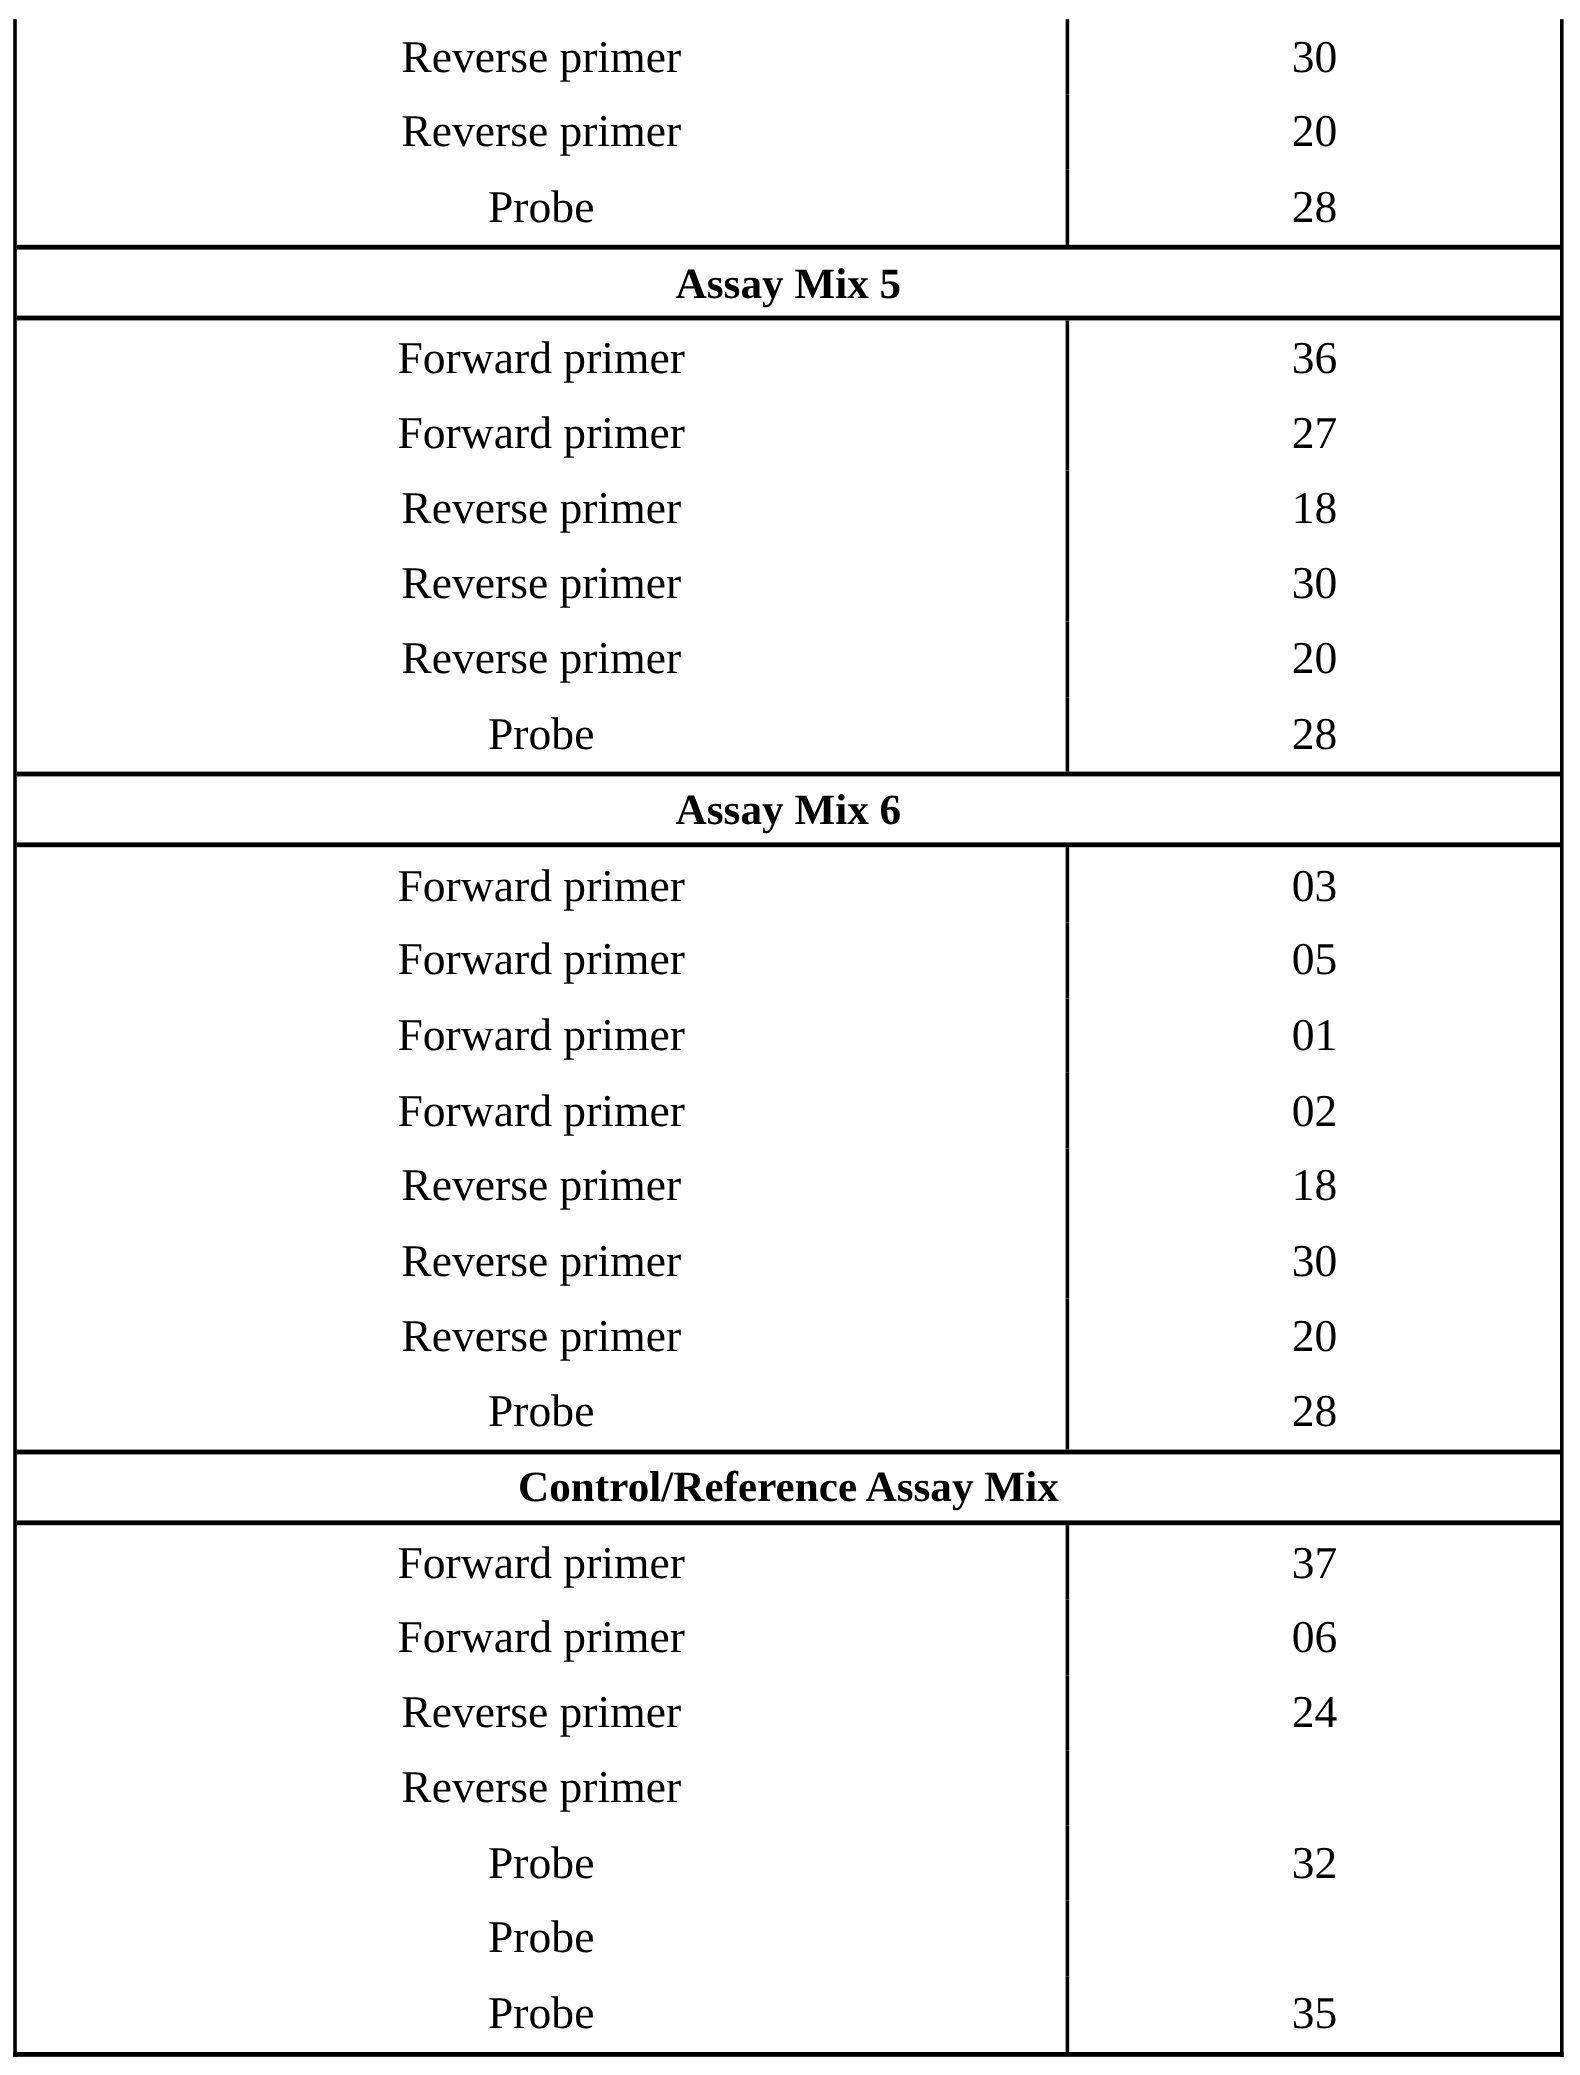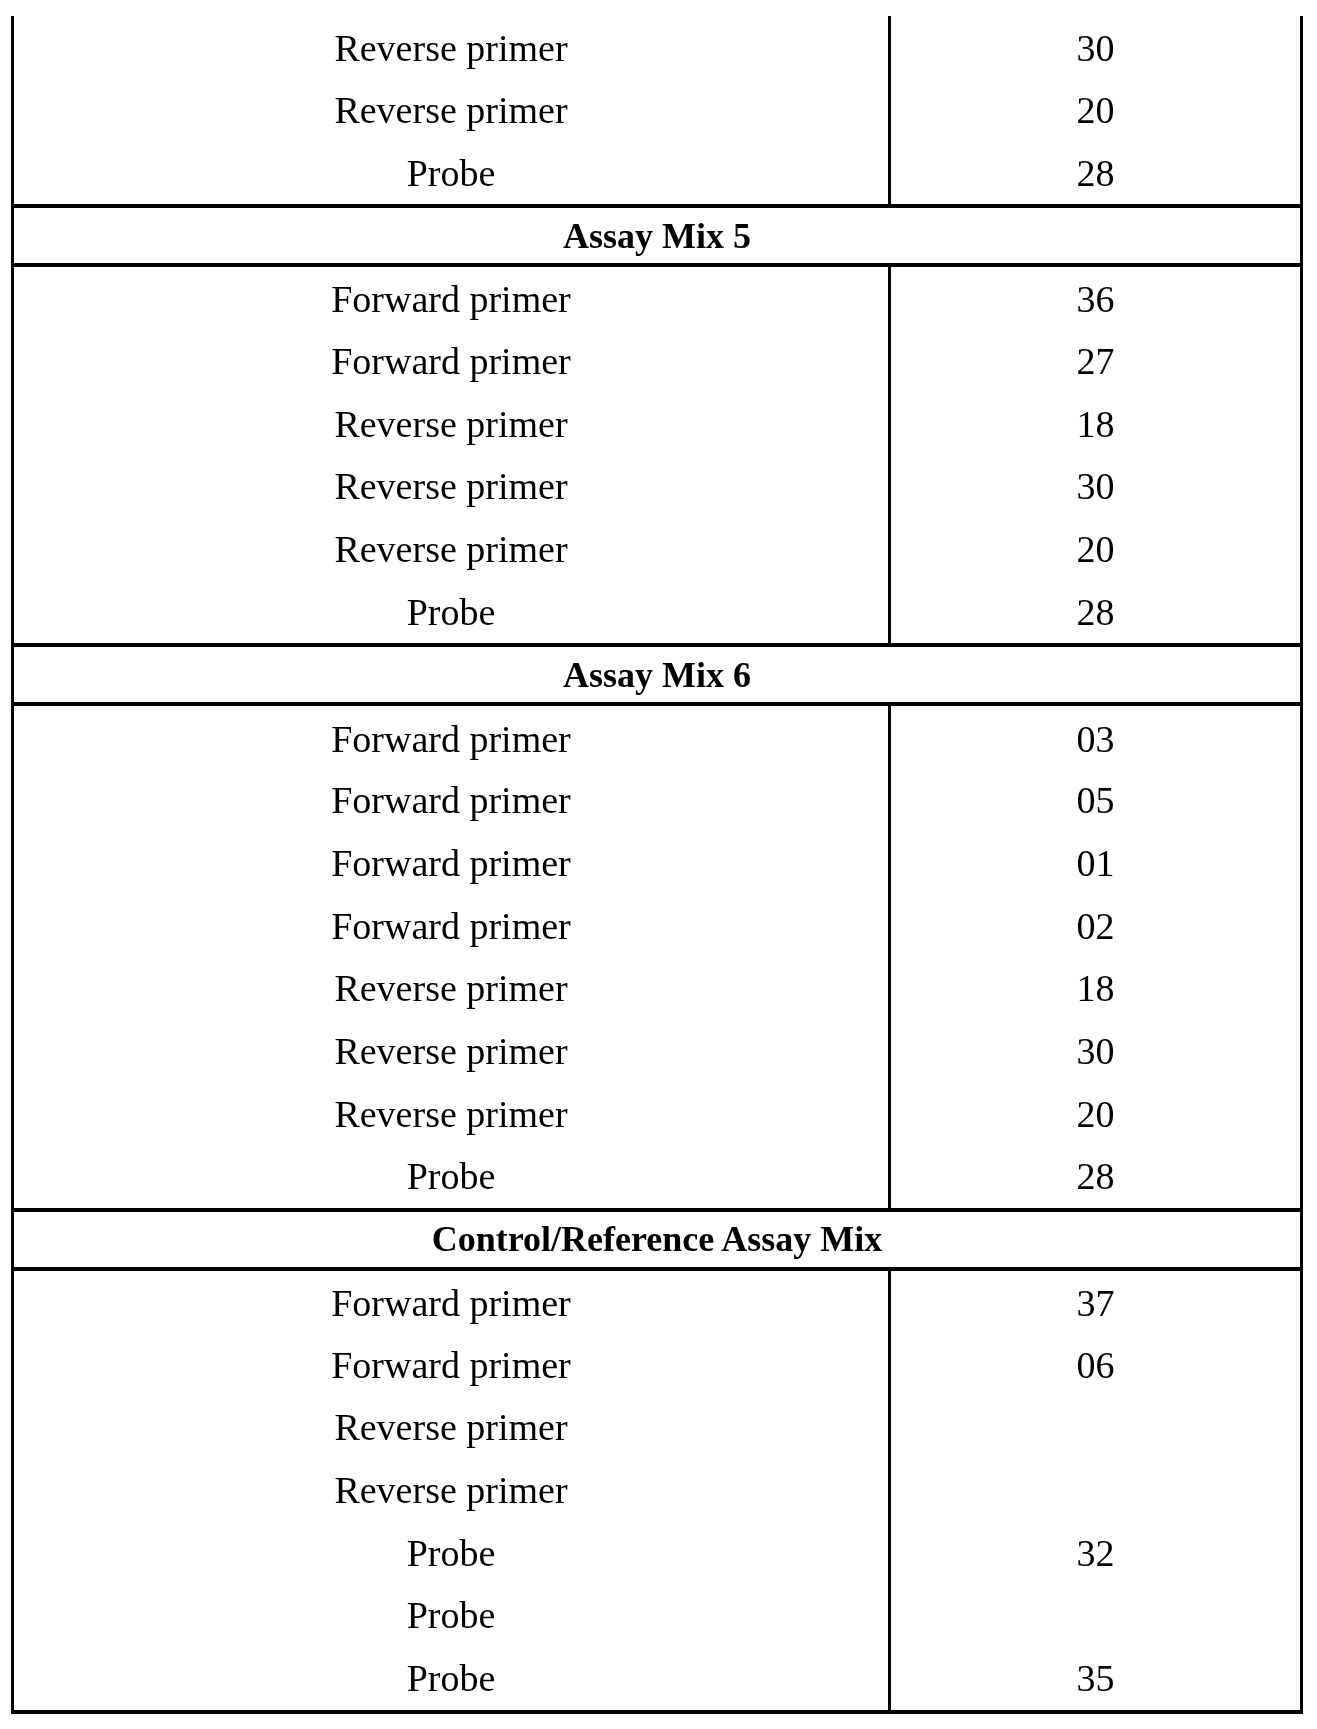--- a/index.html
+++ b/index.html
@@ -106,20 +106,21 @@
     <div class="row">
       <div class="cell name">Forward primer</div>
       <div class="cell value">37</div>
     </div>
     <div class="row">
       <div class="cell name">Forward primer</div>
       <div class="cell value">06</div>
     </div>
     <div class="row">
       <div class="cell name">Reverse primer</div>
+      <div class="cell value">24</div>
     </div>
     <div class="row">
       <div class="cell name">Reverse primer</div>
     </div>
     <div class="row">
       <div class="cell name">Probe</div>
       <div class="cell value">32</div>
     </div>
     <div class="row">
       <div class="cell name">Probe</div>

